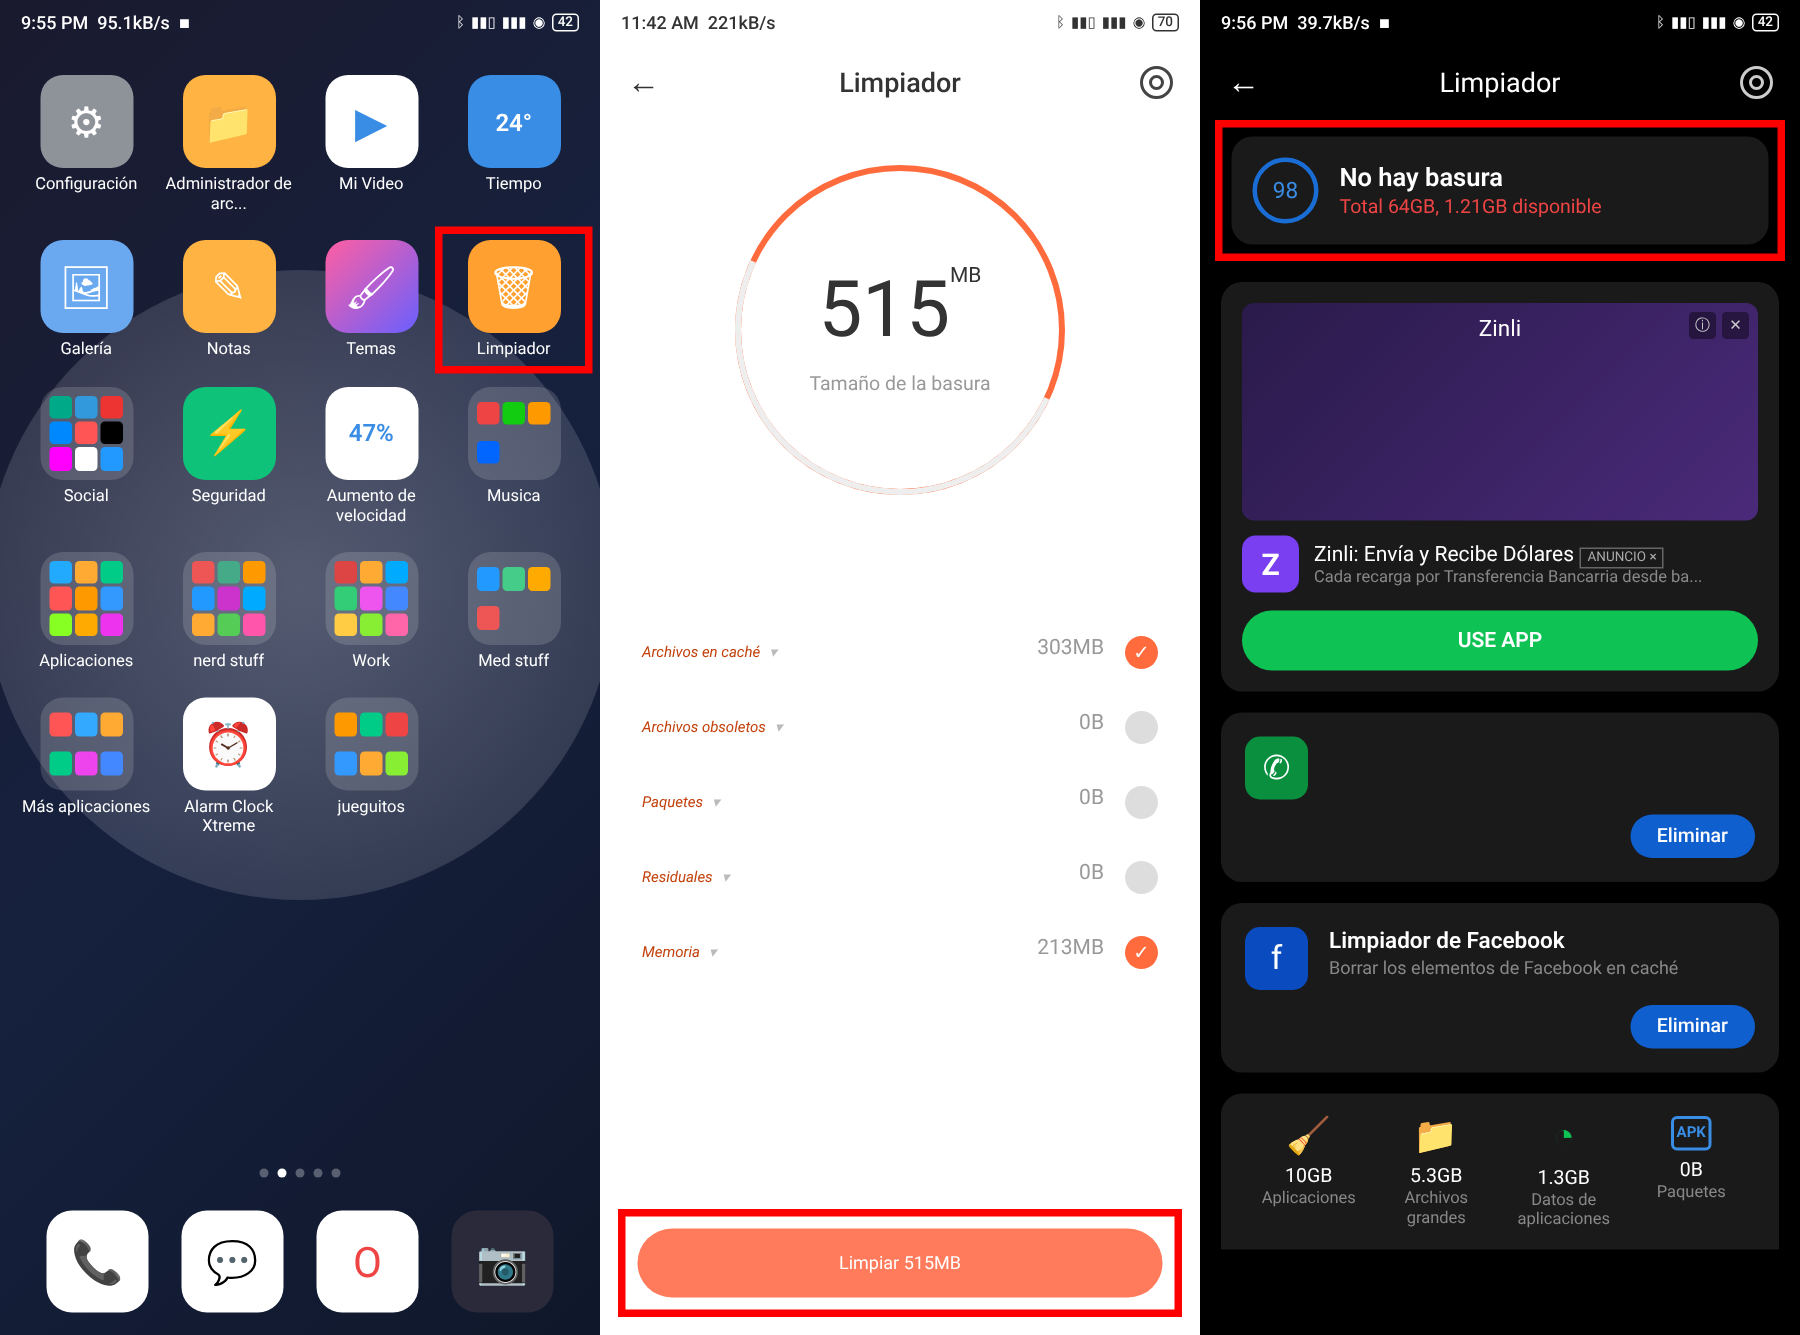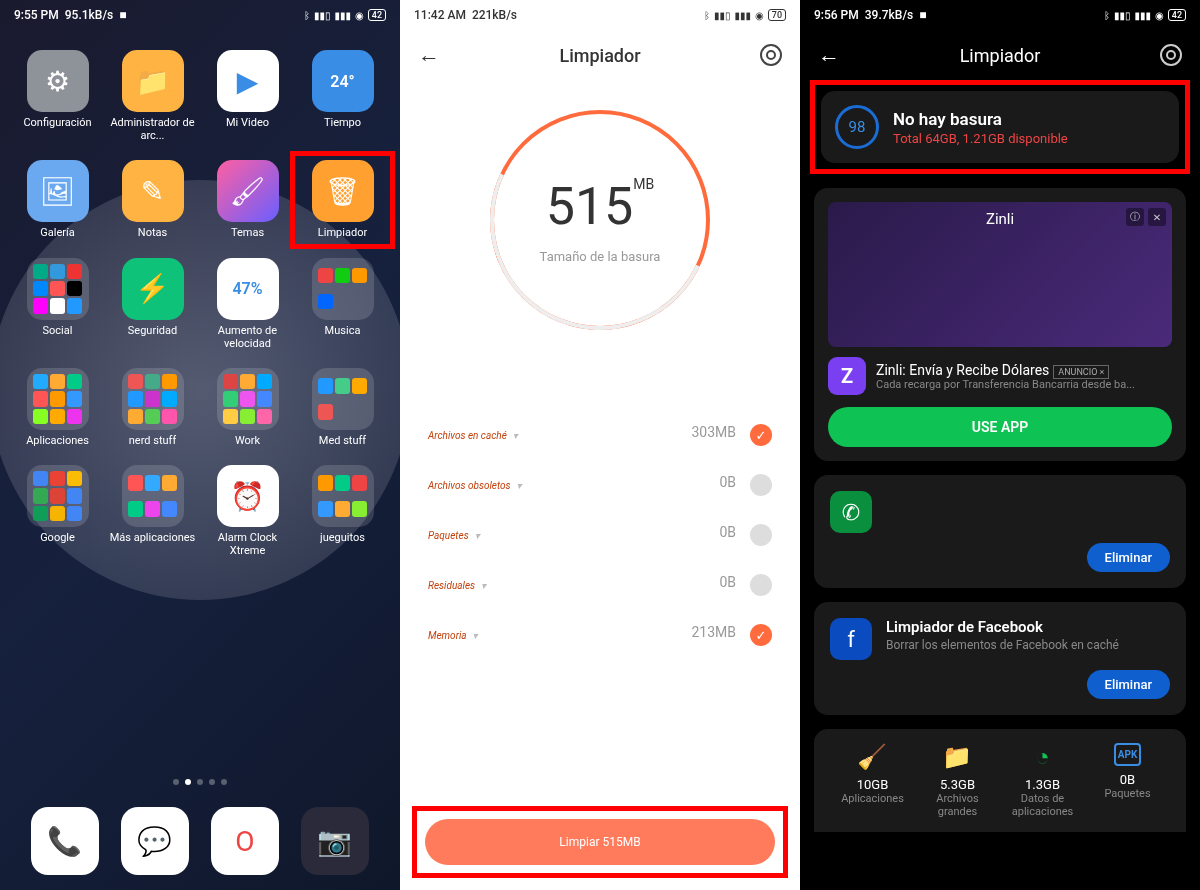--- a/index.html
+++ b/index.html
@@ -217,34 +217,20 @@
         <div class="app-icon folder-icon">
           <div class="folder-mini" style="background:#29f"></div>
           <div class="folder-mini" style="background:#4c8"></div>
           <div class="folder-mini" style="background:#fa0"></div>
           <div class="folder-mini" style="background:#e55"></div>
         </div>
         <div class="app-label">Med stuff</div>
       </div>
       <div class="app">
         <div class="app-icon folder-icon">
-          <div class="folder-mini" style="background:#4285f4"></div>
-          <div class="folder-mini" style="background:#ea4335"></div>
-          <div class="folder-mini" style="background:#fbbc05"></div>
-          <div class="folder-mini" style="background:#34a853"></div>
-          <div class="folder-mini" style="background:#db4437"></div>
-          <div class="folder-mini" style="background:#4285f4"></div>
-          <div class="folder-mini" style="background:#0f9d58"></div>
-          <div class="folder-mini" style="background:#f4b400"></div>
-          <div class="folder-mini" style="background:#4285f4"></div>
-        </div>
-        <div class="app-label">Google</div>
-      </div>
-      <div class="app">
-        <div class="app-icon folder-icon">
           <div class="folder-mini" style="background:#f55"></div>
           <div class="folder-mini" style="background:#3af"></div>
           <div class="folder-mini" style="background:#fa3"></div>
           <div class="folder-mini" style="background:#0c8"></div>
           <div class="folder-mini" style="background:#e4e"></div>
           <div class="folder-mini" style="background:#48f"></div>
         </div>
         <div class="app-label">Más aplicaciones</div>
       </div>
       <div class="app">

